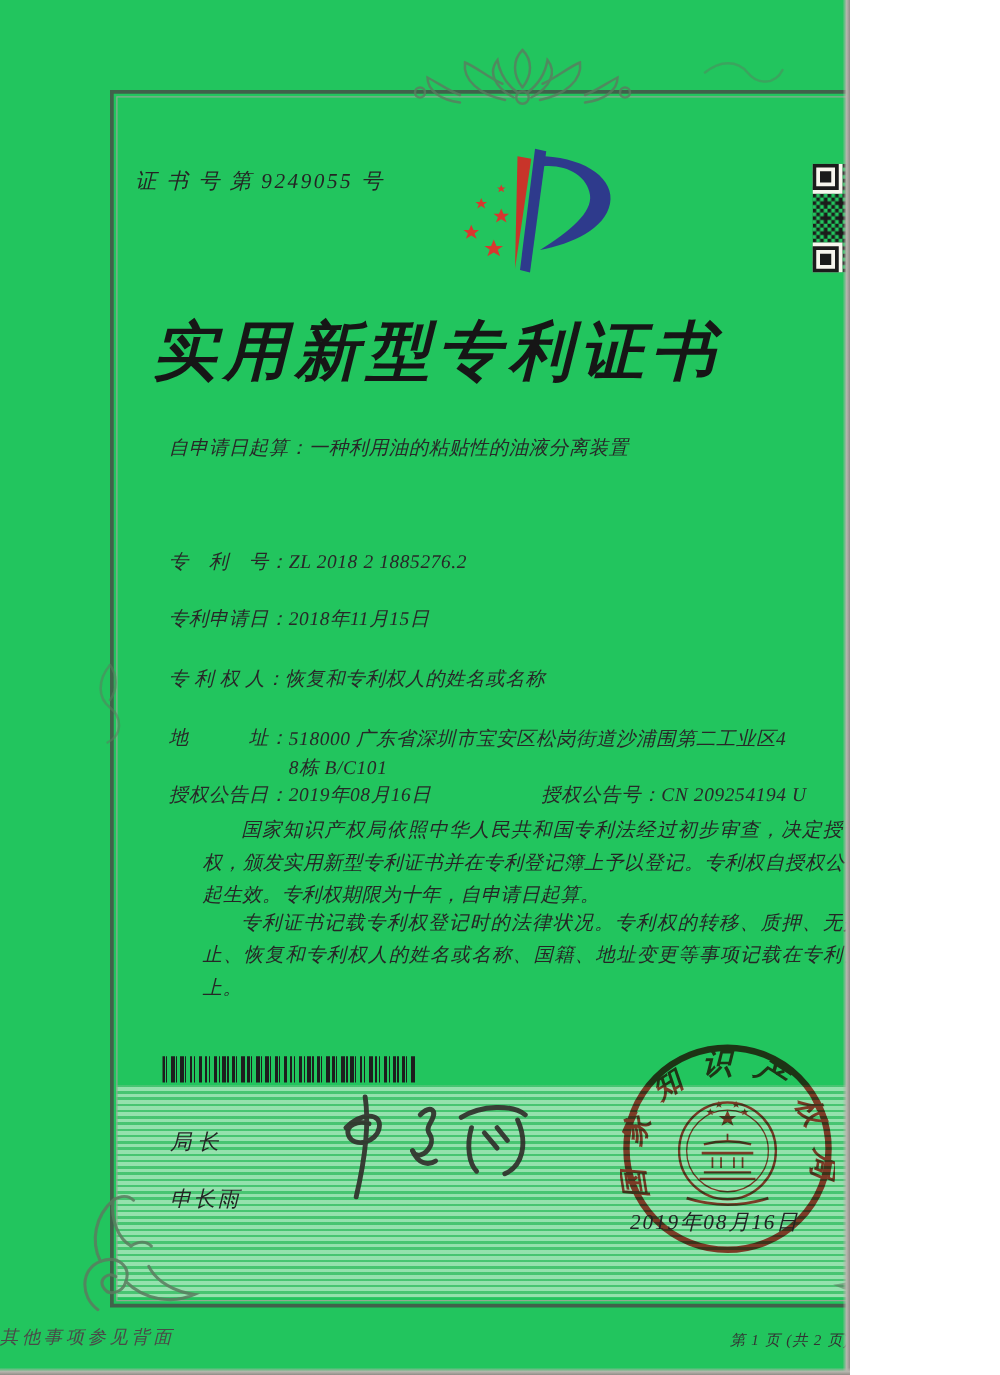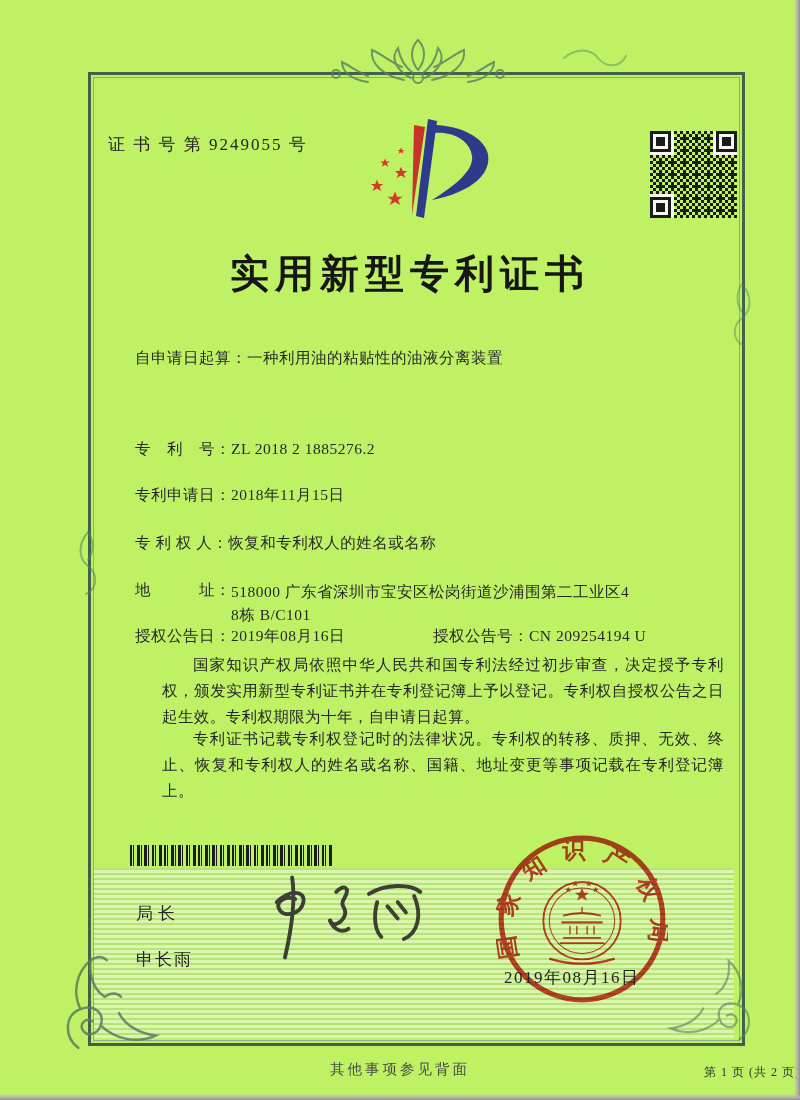--- a/index.html
+++ b/index.html
@@ -1,36 +1,37 @@
 <!DOCTYPE html>
 <html><head>
 <meta charset="utf-8">
 <style>
   html,body{margin:0;padding:0;}
   .page{
-    position:relative; width:800px; height:1100px;
-    background:#bef264; overflow:hidden;
+    position:relative; width:680px; height:1100px;
+    background:#22c55e; overflow:hidden;
     font-family:"Liberation Serif","DejaVu Serif",serif;
     color:#2b2b2b;
+    font-style:italic;
   }
   .scan-edge-r{position:absolute;right:0;top:0;width:6px;height:100%;
     background:linear-gradient(90deg,rgba(0,0,0,0),#b8b5ae 55%,#908d87);}
   .scan-edge-b{position:absolute;left:0;bottom:0;width:100%;height:6px;
     background:linear-gradient(180deg,rgba(0,0,0,0),#b8b5ae 55%,#908d87);}
   .frame{position:absolute;left:88px;top:72px;width:651px;height:968px;
     border:3px solid #41614b;}
   .frame::after{content:"";position:absolute;inset:2px;border:1px solid #8fa992;}
   .stripes{position:absolute;left:93px;top:868px;width:641px;height:170px;
     background:repeating-linear-gradient(180deg,
       rgba(158,196,158,.30) 0 2px, rgba(243,248,238,.55) 2px 5px);}
   .cert-no{position:absolute;left:108px;top:133px;font-size:17px;letter-spacing:2px;color:#242424;}
   .logo{position:absolute;left:340px;top:110px;width:180px;height:128px;}
   .qr{position:absolute;left:650px;top:131px;width:87px;height:87px;}
   .title{position:absolute;left:0;right:0;top:247px;text-align:center;
-    font-size:39px;font-weight:bold;letter-spacing:6px;color:#161616;padding-left:20px;}
+    font-size:51px;font-weight:bold;letter-spacing:6px;color:#161616;padding-left:20px;}
   .row{position:absolute;left:135px;font-size:15.5px;letter-spacing:.5px;
     white-space:nowrap;color:#282828;}
   .r1{top:348px}.r2{top:394px}.r3{top:439px}.r4{top:485px}.r5{top:533px}
   .addr{top:580px}.addr .lines{display:inline-block;vertical-align:top;line-height:23px;}
   .grant{top:626px;width:560px;}
   .grant .g2{position:absolute;left:298px;top:0;}
   .para{position:absolute;left:122px;width:562px;text-align:justify;
     text-indent:2em;font-size:15.5px;line-height:26px;letter-spacing:.4px;color:#262626;margin-left:40px;}
   .p1{top:652px}.p2{top:726px}
   .barcode{position:absolute;left:130px;top:845px;width:203px;height:21px;
@@ -42,21 +43,21 @@
       #1d1d1d 29px 32px,transparent 32px 34px);}
   .off-title{position:absolute;left:136px;top:902px;font-size:17px;letter-spacing:5px;color:#242424;}
   .off-name{position:absolute;left:136px;top:936px;font-size:17px;letter-spacing:2px;color:#242424;margin-top:12px;}
   .sig{position:absolute;left:246px;top:870px;width:205px;height:95px;}
   .seal{position:absolute;left:496px;top:833px;width:172px;height:172px;
     mix-blend-mode:multiply;opacity:.95;}
   .seal-date{position:absolute;left:504px;top:966px;font-size:17px;
     letter-spacing:1.5px;color:#222;z-index:5;}
   .page-no{position:absolute;left:0;right:0;top:1064px;text-align:right;
     font-size:12px;letter-spacing:1px;color:#333;}
-  .back-note{position:absolute;left:0;right:0;top:1060px;text-align:center;
+  .back-note{position:absolute;left:0;right:0;top:1060px;text-align:left;
     font-size:14.5px;letter-spacing:3px;color:#4a4a48;}
   .orn{position:absolute;}
 </style>
 </head>
 <body>
 
 <div class="page">
 
   <div class="stripes"></div>
 

